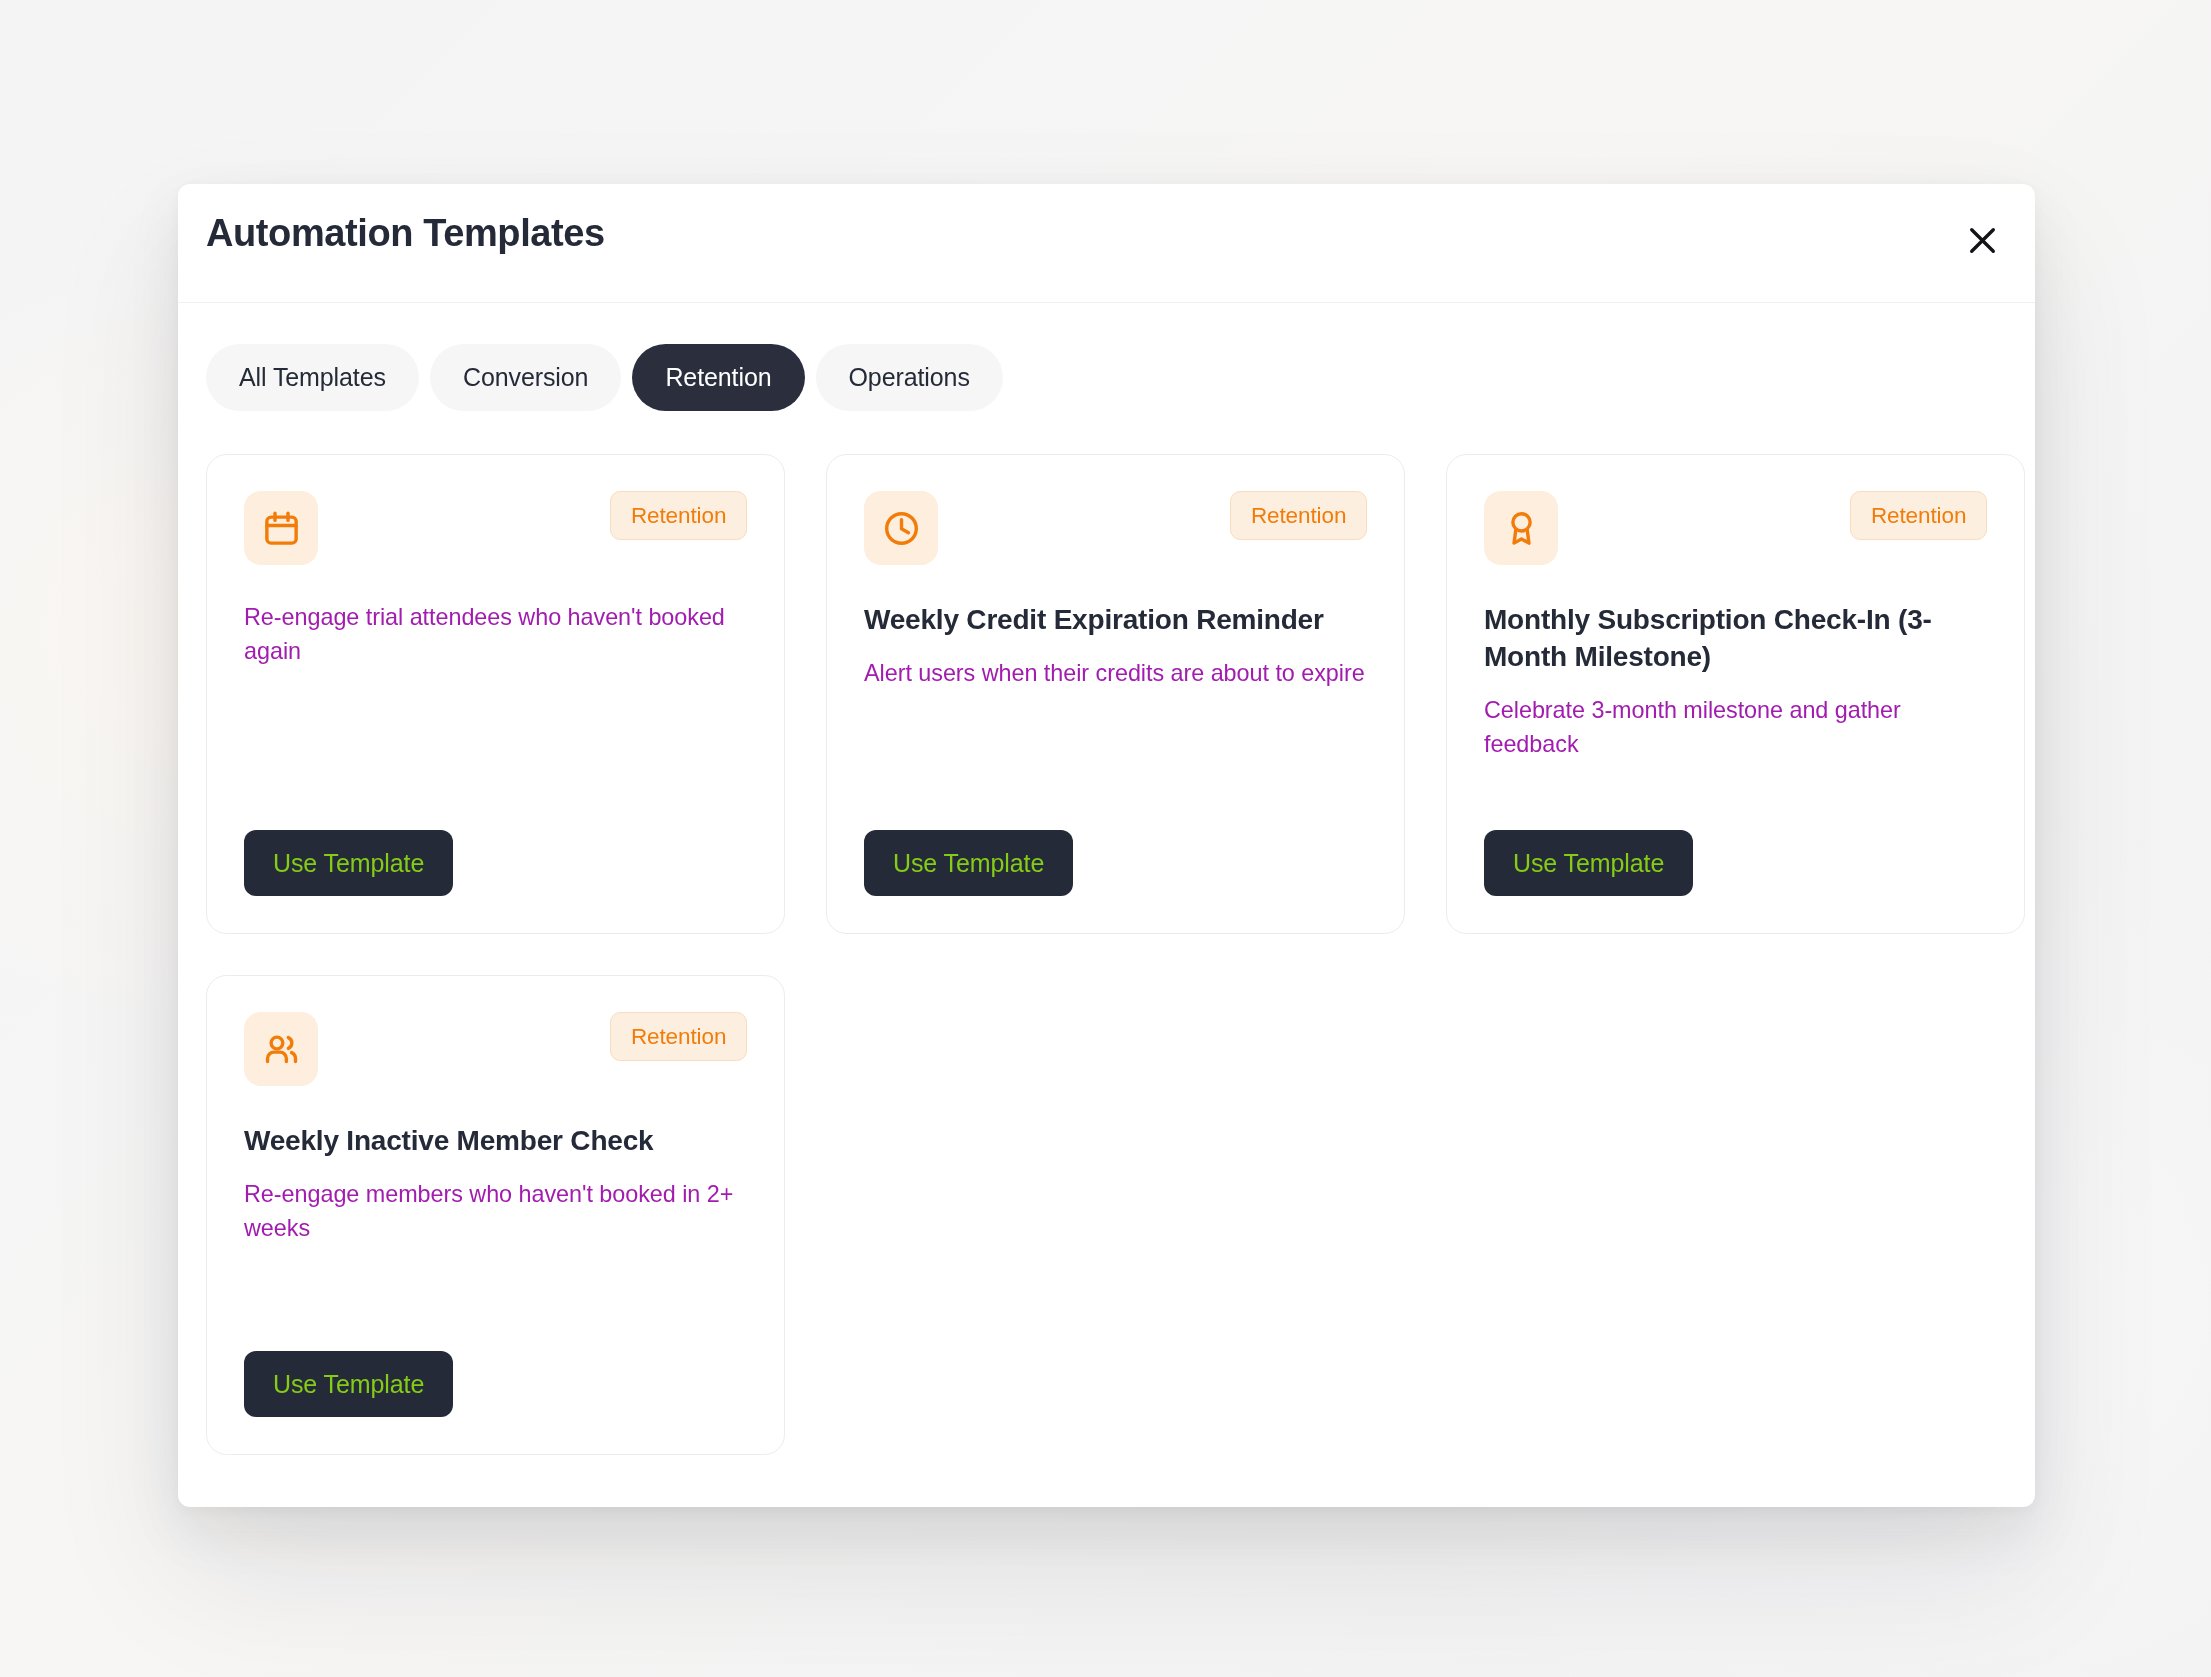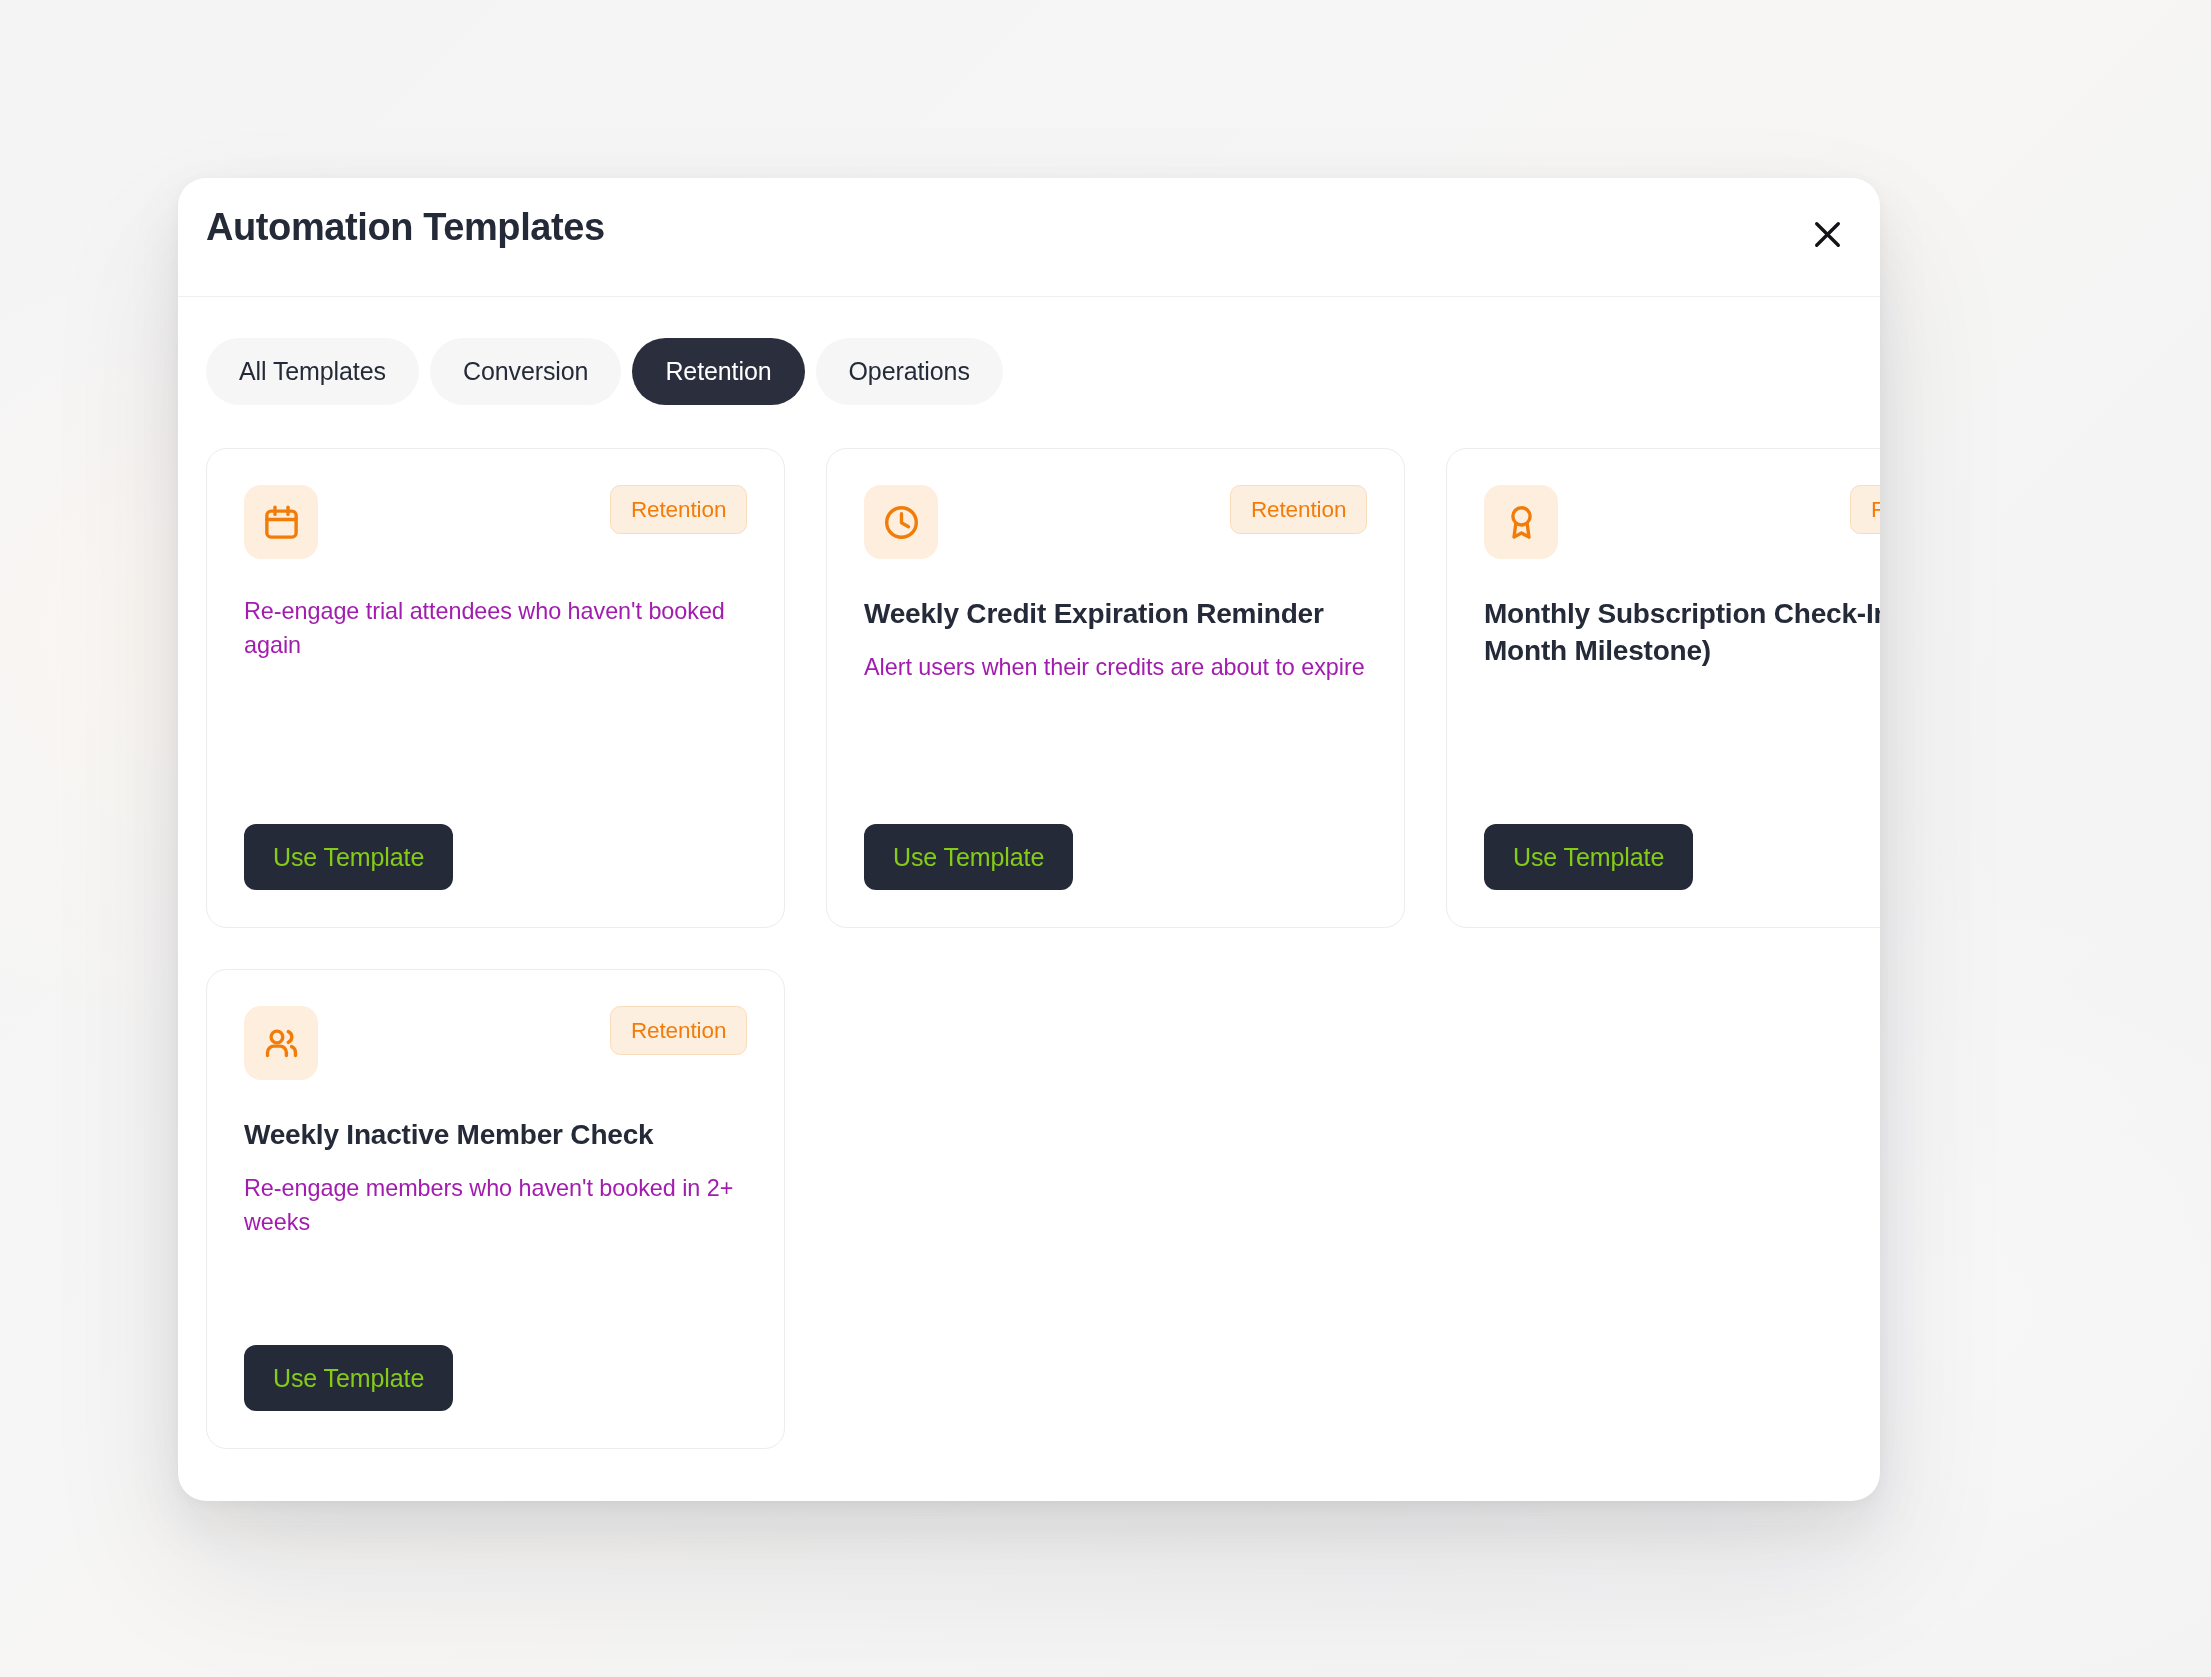--- a/index.html
+++ b/index.html
@@ -16,25 +16,25 @@
       radial-gradient(ellipse 843px 656px at 12% 38%, #fbf7f2 0%, rgba(251,247,242,0) 62%),
       radial-gradient(ellipse 1031px 843px at 88% 78%, #f7f7f8 0%, rgba(247,247,248,0) 60%),
       linear-gradient(135deg, #f4f4f5 0%, #f7f6f5 45%, #f2f2f3 100%);
     position: relative;
   }
 
   
   .modal {
     position: absolute;
     left: 178px;
-    top: 178px;
-    width: 1702px;
+    top: 184px;
+    width: 1857px;
     height: 1323px;
     background: #ffffff;
-    border-radius: 28px;
+    border-radius: 12px;
     box-shadow:
       0 3.7px 13px rgba(24,25,33,0.035),
       0 24px 56px rgba(24,25,33,0.075),
       0 66px 141px rgba(24,25,33,0.085);
     overflow: hidden;
   }
 
   
   .modal-header {
     position: relative;
@@ -260,20 +260,21 @@
           <span>
             <svg width="39" height="39" viewBox="0 0 24 24" fill="none" stroke="#f27c0a" stroke-width="2.1" stroke-linecap="round" stroke-linejoin="round">
               <circle cx="12" cy="8.2" r="5.3"></circle>
               <polyline points="8.5,12.8 7.4,21 12,18.4 16.6,21 15.5,12.8"></polyline>
             </svg>
           </span>
         </div>
         <span class="card-badge">Retention</span>
       </div>
       <div class="card-title">Monthly Subscription Check-In (3-Month Milestone)</div>
+      <div class="card-desc">Celebrate 3-month milestone and gather feedback</div>
       <div class="card-spacer"></div>
       <button class="use-template-btn">Use Template</button>
     </div>
 
     <div class="template-card">
       <div class="card-top">
         <div class="card-icon-tile">
           <span>
             <svg width="39" height="39" viewBox="0 0 24 24" fill="none" stroke="#f27c0a" stroke-width="2.1" stroke-linecap="round" stroke-linejoin="round">
               <circle cx="9.2" cy="8" r="3.6"></circle>

